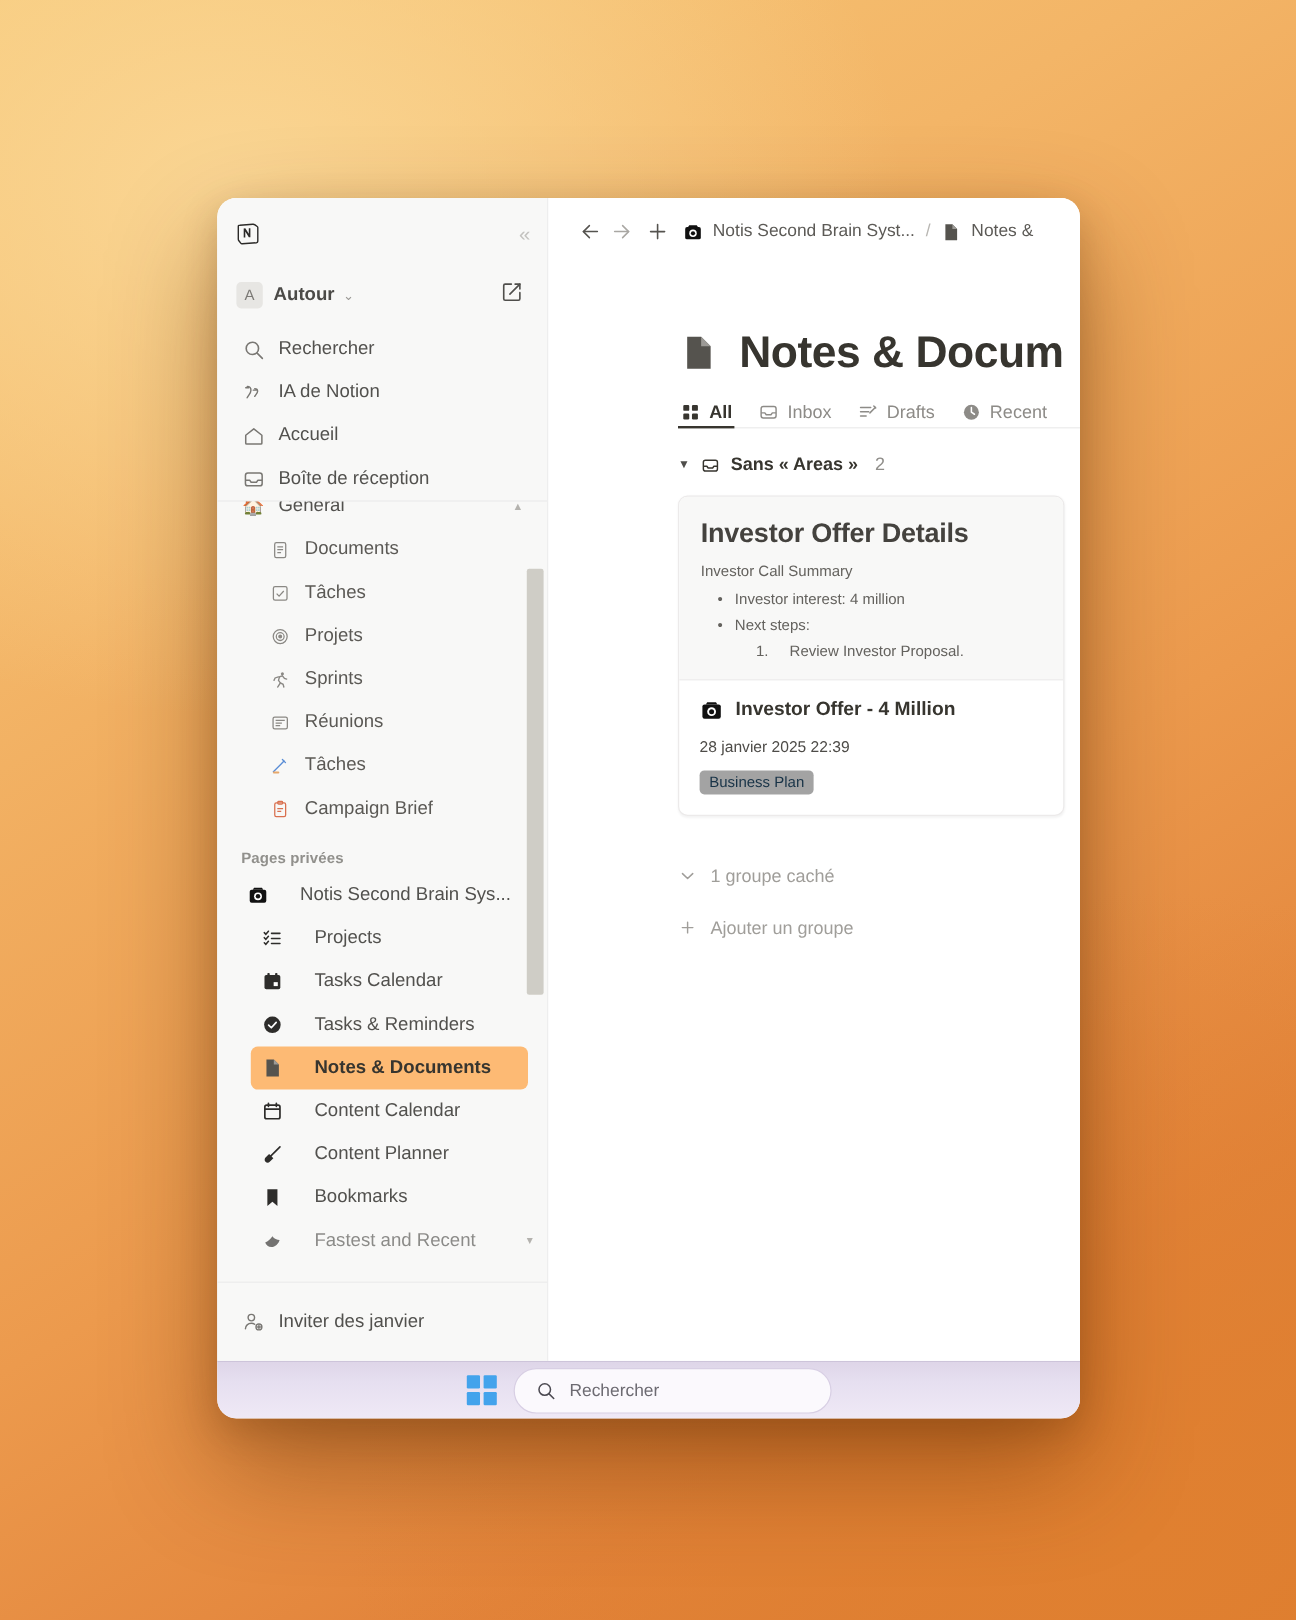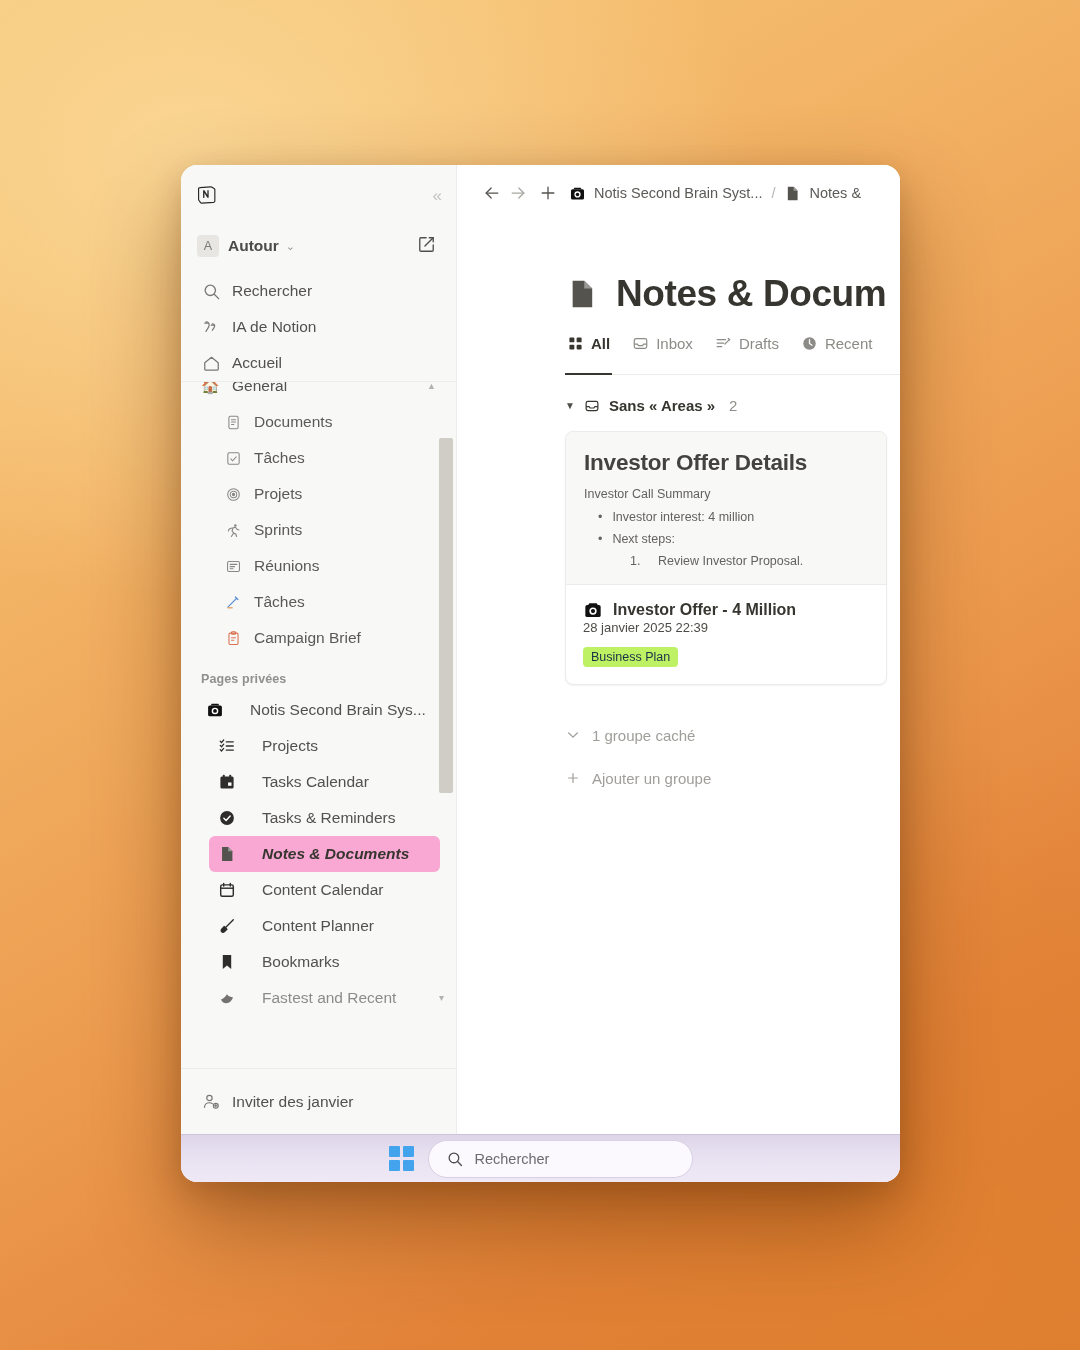--- a/index.html
+++ b/index.html
@@ -89,21 +89,21 @@
     padding: 16px 4px 6px 4px; letter-spacing: .1px;
   }
 
   .priv-item {
     display: flex; align-items: center; gap: 25px;
     height: 36px; border-radius: 6px; padding: 0 8px; cursor: pointer;
   }
   .priv-item .ico { width: 20px; height: 20px; display:flex;align-items:center;justify-content:center;flex:0 0 auto; }
   .priv-item .lbl { font-size: 15.5px; color: #52514e; white-space: nowrap; }
   .priv-item.indent { margin-left: 12px; }
-  .priv-item.selected { background: #f9a8d4; font-style: italic; }
+  .priv-item.selected { background: #fdba74; }
   .priv-item.selected .lbl { color: #37352f; font-weight: 600; }
 
   
   #sb-scrollbar {
     position: absolute; right: 3px; top: 56px; width: 14px; height: 355px;
     background: #cfcdc6; border-radius: 2px;
   }
 
   .sb-bottom {
     flex: 0 0 auto; border-top: 1px solid #ececeb;
@@ -130,21 +130,21 @@
     white-space: nowrap; letter-spacing: -.4px;
   }
 
   #tabs {
     display: flex; align-items: flex-end; gap: 18px;
     margin: 20px 0 0 108px; border-bottom: 1px solid #ececeb;
     padding-right: 0;
   }
   .tab {
     display: flex; align-items: center; gap: 7px;
-    padding: 0 2px 22px 2px; cursor: pointer; white-space: nowrap;
+    padding: 0 2px 4px 2px; cursor: pointer; white-space: nowrap;
     font-size: 15px; color: #8d8b87; position: relative;
   }
   .tab .ico { display: flex; align-items: center; }
   .tab.active { color: #37352f; font-weight: 600; }
   .tab.active::after {
     content: ""; position: absolute; left: 0; right: 0; bottom: -1px;
     height: 2px; background: #37352f;
   }
 
   #board { padding: 22px 0 0 108px; }
@@ -165,24 +165,24 @@
   .card-preview ul { list-style: none; margin-top: 9px; }
   .card-preview li { font-size: 12.5px; color: #64625e; display: flex; gap: 10px; margin-top: 8px; padding-left: 14px; }
   .card-preview li .bullet { color: #64625e; }
   .card-preview ol { list-style: none; margin-top: 8px; padding-left: 46px; }
   .card-preview ol li { padding-left: 0; }
   .card-preview ol li .num { min-width: 18px; }
 
   .card-body { padding: 15px 17px 17px 17px; border-top: 1px solid #eceaea; }
   .card-title-row { display: flex; align-items: center; gap: 10px; }
   .card-title { font-size: 16px; font-weight: 600; color: #37352f; white-space: nowrap; }
-  .card-date { font-size: 13px; color: #4e4c48; }
+  .card-date { font-size: 13px; color: #4e4c48; margin-top: 13px; }
   .tag {
     display: inline-block; margin-top: 12px;
-    background: #bef264; color: #183347;
+    background: #a3a3a3; color: #183347;
     font-size: 12.5px; padding: 3px 8px; border-radius: 4px;
   }
 
   .board-action {
     display: flex; align-items: flex-start; gap: 11px;
     font-size: 15px; color: #a09e9a; cursor: pointer; margin-top: 26px;
   }
   .board-action .ico { display: flex; align-items: center; }
   #hidden-group { margin-top: 42px; }
 
@@ -255,20 +255,29 @@
             </span>
             <span class="lbl">IA de Notion</span>
           </div>
           <div class="nav-item">
             <span class="ico">
               <svg viewBox="0 0 24 24" width="19" height="19" fill="none" stroke="#797773" stroke-width="1.6" stroke-linejoin="round">
                   <path d="M3.5 11 12 4.2l8.5 6.8v8.3a1 1 0 0 1-1 1h-15a1 1 0 0 1-1-1z"></path>
                 </svg>
             </span>
             <span class="lbl">Accueil</span>
+          </div>
+          <div class="nav-item">
+            <span class="ico">
+              <svg viewBox="0 0 24 24" width="19" height="19" fill="none" stroke="#797773" stroke-width="1.6" stroke-linejoin="round">
+                  <rect x="3.2" y="5.2" width="17.6" height="13.6" rx="2.6"></rect>
+                  <path d="M3.2 12.8h4.4l1.6 2.2h5.6l1.6-2.2h4.4"></path>
+                </svg>
+            </span>
+            <span class="lbl">Boîte de réception</span>
           </div>
         </div>
       </div>
 
       <div id="sb-scroll">
         <div id="sb-scroll-inner">
 
           <div class="sec-row">
             <span class="emoji">🏠</span>
             <span class="lbl">General</span>

